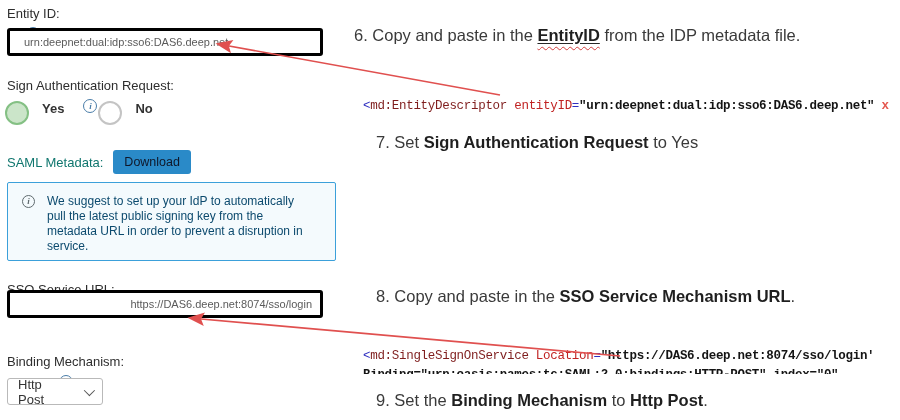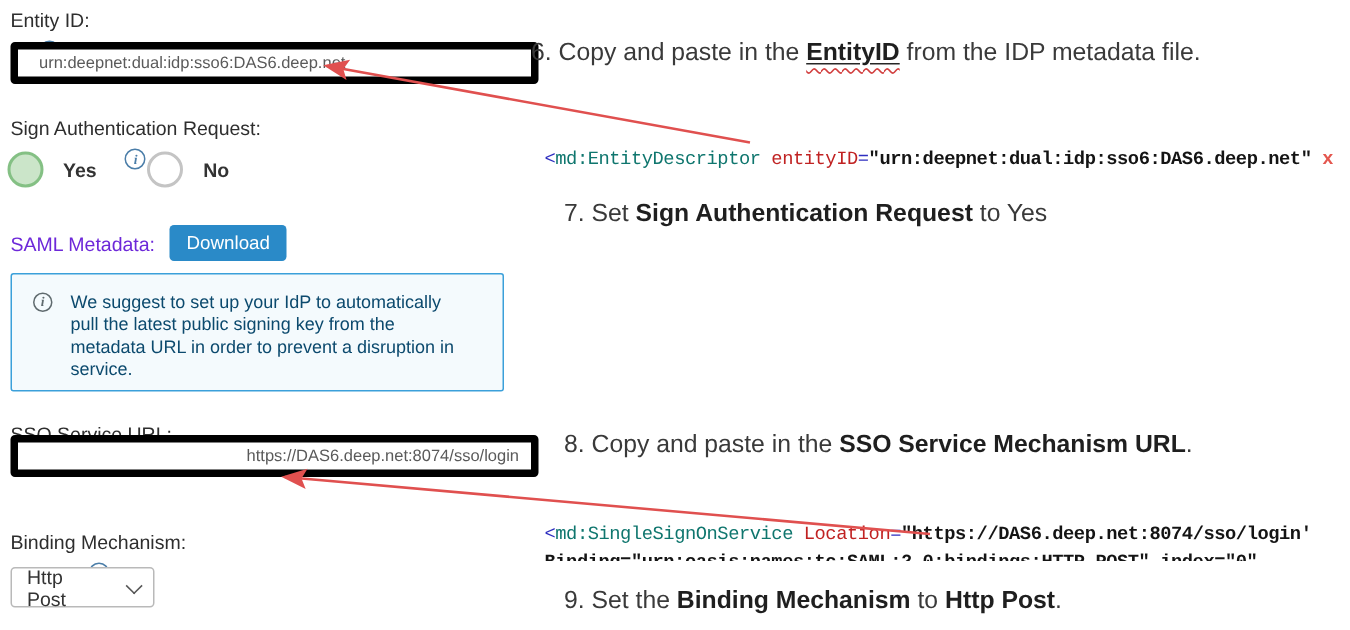--- a/index.html
+++ b/index.html
@@ -5,33 +5,33 @@
   * { margin:0; padding:0; box-sizing:border-box; }
   html,body { background:#ffffff; }
   body { font-family:"Liberation Sans", sans-serif; }
   .canvas { position:relative; width:900px; height:420px; background:#fff; overflow:hidden; }
 
   
   .field-label { position:absolute; left:7px; font-size:13px; color:#2e2e2e; display:flex; align-items:center; gap:6px; white-space:nowrap;flex-direction:column; }
   .info-i { width:14px; height:14px; border:1px solid #4a7da8; border-radius:50%; color:#4a7da8;
             font-size:9px; line-height:12px; text-align:center; display:inline-block;
             font-family:"Liberation Serif", serif; font-style:italic; font-weight:bold; flex:0 0 auto; }
-  .text-input { position:absolute; left:7px; width:352px; height:28px; border:5px solid #000000;
+  .text-input { position:absolute; left:7px; width:316px; height:28px; border:3px solid #000000;
                 border-radius:3px; background:#fff; font-size:11px; color:#5a5a5a; padding:0 8px 0 14px;
                 font-family:"Liberation Sans", sans-serif; }
   .radio-row { position:absolute; left:5px; top:101px; display:flex; align-items:center; }
-  .radio-opt { display:flex; align-items:center; gap:13px; margin-right:34px; }
+  .radio-opt { display:flex; gap:13px; margin-right:34px; }
   .radio-circle { width:24px; height:24px; border-radius:50%; }
   .radio-yes { background:#cbe5c9; border:2px solid #84c084; }
   .radio-no  { background:#ffffff; border:2px solid #c4c4c4; }
   .radio-label { font-size:13px; font-weight:700; color:#333; }
 
   .saml-row { position:absolute; left:7px; top:150px; display:flex; align-items:center; gap:10px; }
-  .saml-label { font-size:13px; color:#6d28d9; }
-  .btn-download { background:#2a8ac8; color:#ffffff; border:none; border-radius:3px; font-size:12.5px;
+  .saml-label { font-size:13px; color:#0f766e; }
+  .btn-download { background:#2a8ac8; color:#0f172a; border:none; border-radius:3px; font-size:12.5px;
                   padding:5px 11px; font-family:"Liberation Sans", sans-serif; cursor:pointer; }
 
   .note-box { position:absolute; left:7px; top:182px; width:329px; height:79px; border:1.5px solid #3ba0da;
               background:#f4fafd; border-radius:2px; display:flex; padding:11px 10px 0 14px; gap:12px; }
   .note-i { width:13px; height:13px; border:1px solid #5f6a6e; border-radius:50%; color:#5f6a6e;
             font-size:9px; line-height:11px; text-align:center; font-family:"Liberation Serif", serif;
             font-style:italic; font-weight:bold; flex:0 0 auto; margin-top:1px; }
   .note-text { font-size:12px; color:#0c4a6e; line-height:15px; }
 
   .dropdown { position:absolute; left:7px; top:378px; width:96px; height:27px; border:1px solid #b9b9b9;
@@ -42,21 +42,21 @@
 
   
   .step { position:absolute; font-size:16.5px; color:#3a3a3a; white-space:nowrap; }
   .step b { color:#1f1f1f; }
   .u-wavy { text-decoration: underline wavy #d23f3f; text-decoration-thickness:1px; text-underline-offset:5px; }
   .u-solid { text-decoration: underline solid #262626; text-underline-offset:2px; }
 
   .code { position:absolute; font-family:"Liberation Mono", monospace; font-size:12.5px; line-height:15px;
           white-space:nowrap; letter-spacing:-0.3px; }
   .t-blue { color:#2e2ec0; }
-  .t-tag  { color:#0f766e; }
+  .t-tag  { color:#7f1d1d; }
   .t-attr { color:#c02222; }
   .t-val  { color:#141414; font-weight:bold; }
   .t-x    { color:#e4574f; font-weight:bold; }
   .code-clip { position:absolute; height:6px; overflow:hidden; }
 
   .arrows { position:absolute; left:0; top:0; pointer-events:none; }
 </style>
 </head>
 <body>
 

